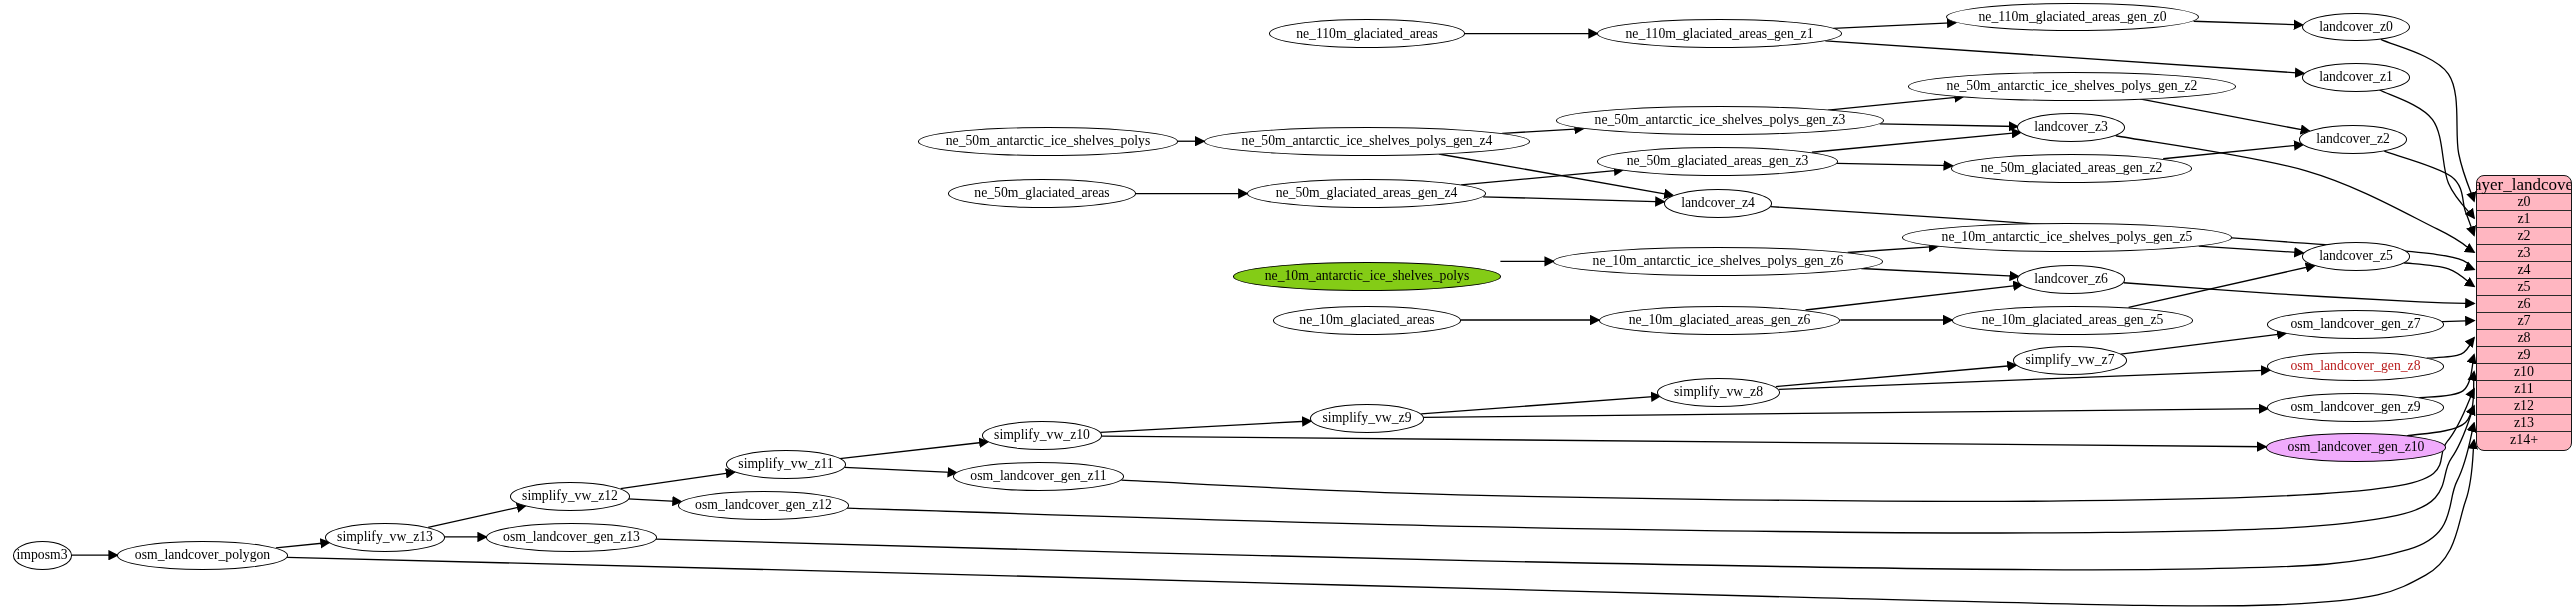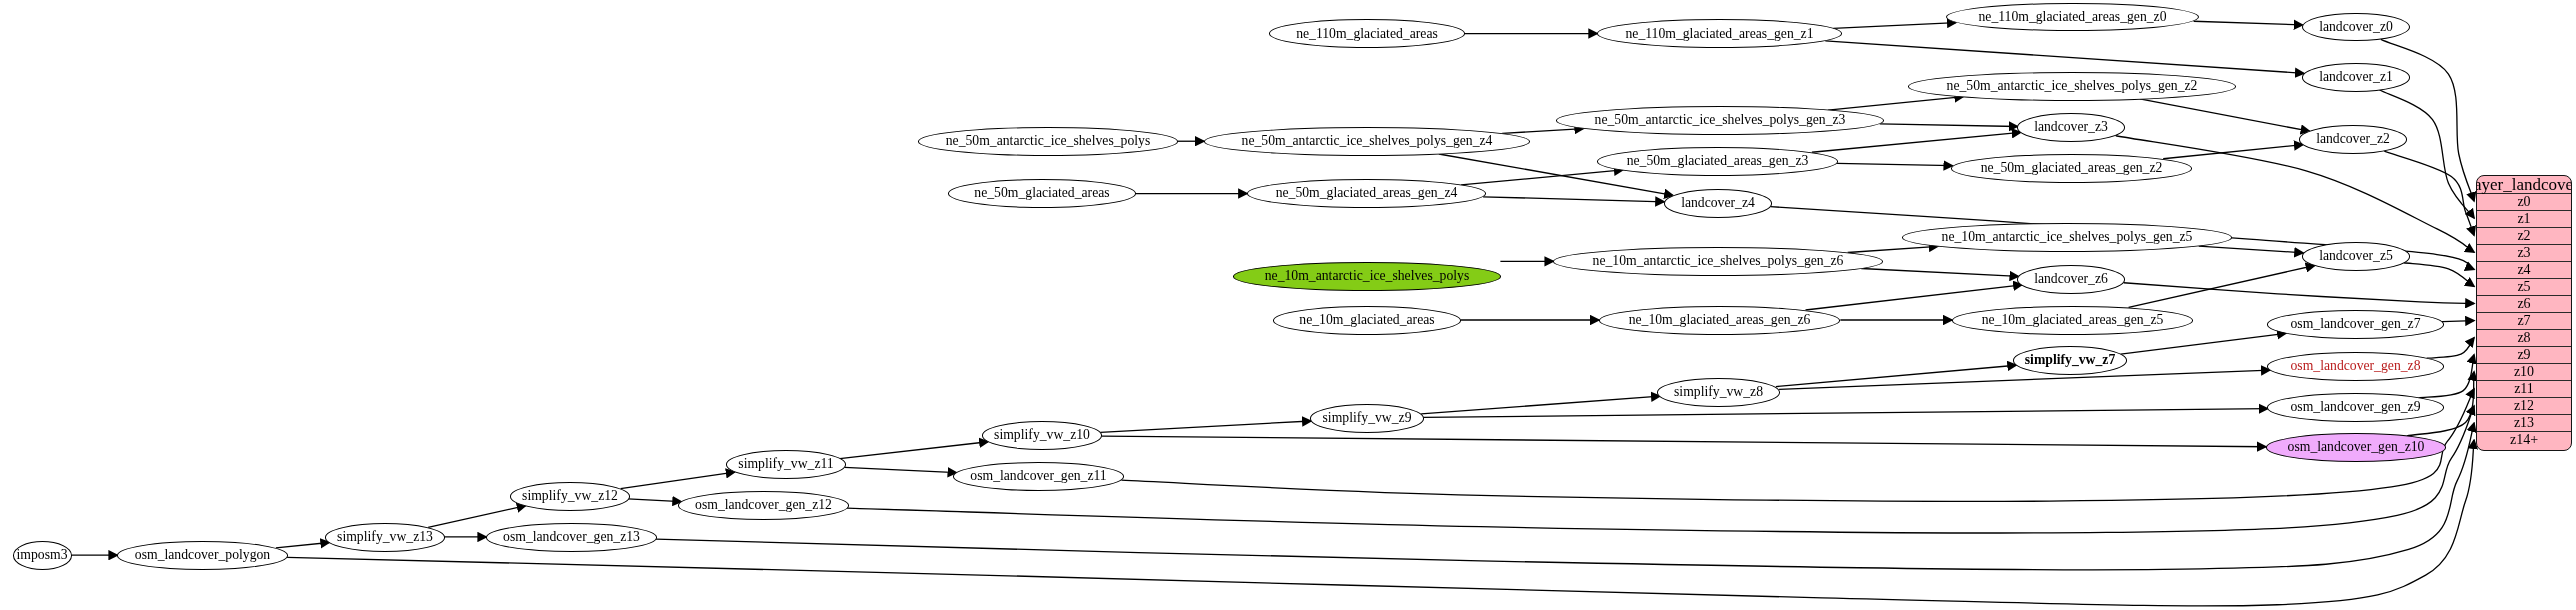--- a/index.html
+++ b/index.html
@@ -121,21 +121,21 @@
     </div>
     <div class="node" style="left: 982px; top: 421px; width: 120px; height: 28.5px; background: rgb(255, 255, 255); border-color: rgb(0, 0, 0); color: rgb(0, 0, 0);">
       <span>simplify_vw_z10</span>
     </div>
     <div class="node" style="left: 1310px; top: 404px; width: 114px; height: 28.5px; background: rgb(255, 255, 255); border-color: rgb(0, 0, 0); color: rgb(0, 0, 0);">
       <span>simplify_vw_z9</span>
     </div>
     <div class="node" style="left: 1657px; top: 378px; width: 123px; height: 28.5px; background: rgb(255, 255, 255); border-color: rgb(0, 0, 0); color: rgb(0, 0, 0);">
       <span>simplify_vw_z8</span>
     </div>
-    <div class="node" style="left: 2013px; top: 346px; width: 114px; height: 28.5px; background: rgb(255, 255, 255); border-color: rgb(0, 0, 0); color: rgb(0, 0, 0); font-weight: bold;">
+    <div class="node" style="left: 2013px; top: 346px; width: 114px; height: 28.5px; background: rgb(255, 255, 255); border-color: rgb(0, 0, 0); color: rgb(0, 0, 0);">
       <span>simplify_vw_z7</span>
     </div>
     <div class="node" style="left: 2267px; top: 310px; width: 177px; height: 28.5px; background: rgb(255, 255, 255); border-color: rgb(0, 0, 0); color: rgb(0, 0, 0);">
       <span>osm_landcover_gen_z7</span>
     </div>
     <div class="node" style="left: 2267px; top: 352px; width: 177px; height: 28.5px; background: rgb(255, 255, 255); border-color: rgb(0, 0, 0); color: #b91c1c;">
       <span>osm_landcover_gen_z8</span>
     </div>
     <div class="node" style="left: 2267px; top: 393px; width: 177px; height: 28.5px; background: rgb(255, 255, 255); border-color: rgb(0, 0, 0); color: rgb(0, 0, 0);">
       <span>osm_landcover_gen_z9</span>

